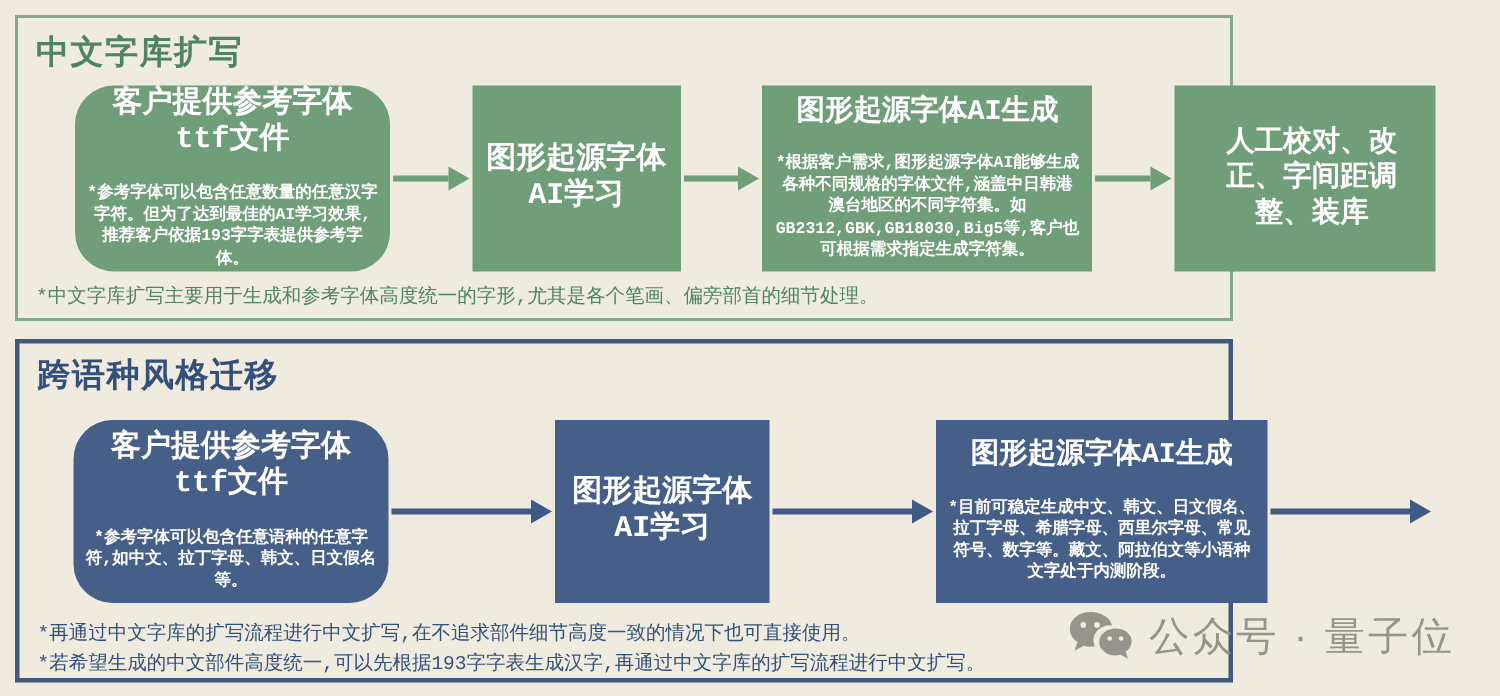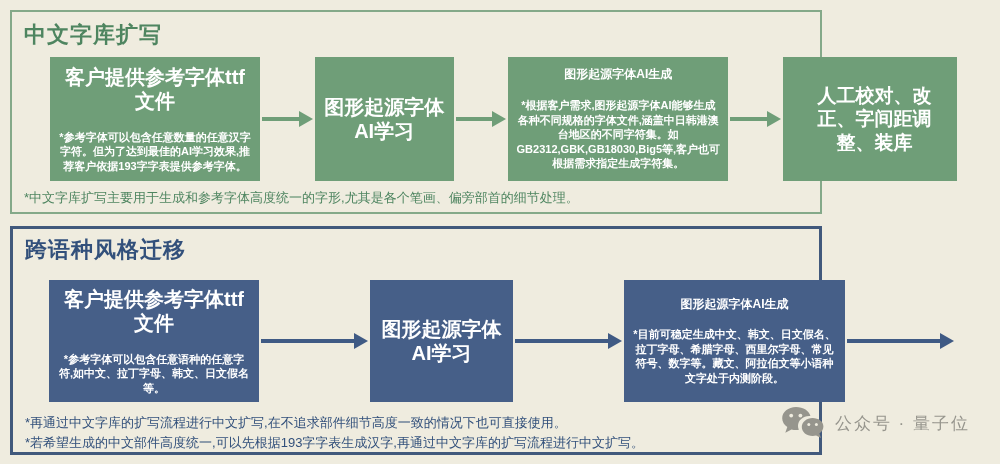--- a/index.html
+++ b/index.html
@@ -7,20 +7,21 @@
   body {
     position:relative;
     background:#efecdf;
     font-family:"Liberation Sans","DejaVu Sans",sans-serif;
     overflow:hidden;
   }
   .section {
     position:absolute;
     left:10px;
     width:812px;
+    font-family:Liberation Mono, monospace;
   }
   #sec-top {
     top:10px; height:204px;
     border:2px solid #84a989;
   }
   #sec-bottom {
     top:226px; height:229px;
     border:3px solid #41597c;
   }
   .section-title {
@@ -34,28 +35,28 @@
     display:flex; align-items:stretch;
   }
   #sec-top .flow { left:38px; top:45px; width:907px; height:124px; }
   #sec-bottom .flow { left:36px; top:51px; width:907px; height:122px; }
   .box {
     display:flex; flex-direction:column; justify-content:center;
     text-align:center; color:#ffffff; padding:4px 8px;
   }
   .green .box { background:#6f9e78; }
   .navy  .box { background:#465f88; }
-  .flow > .box:nth-child(1) { width:210px; }
+  .flow > .box:nth-child(1) { width:210px;border-radius:26px; }
   #sec-top    .flow > .box:nth-child(3) { width:139px; }
   #sec-bottom .flow > .box:nth-child(3) { width:143px; }
   #sec-top    .flow > .box:nth-child(5) { width:220px; }
   #sec-bottom .flow > .box:nth-child(5) { width:221px; }
   .flow > .box:nth-child(7) { width:174px;padding-left:17px; }
   .box-title { font-weight:bold; font-size:20px; line-height:1.22; }
-  .flow > .box:nth-child(5) .box-title { font-size:12px; }
+  .flow > .box:nth-child(5) .box-title { font-size:19px; }
   #sec-top .flow > .box:nth-child(7) .box-title { font-size:19px; }
   #sec-bottom .flow > .box:nth-child(7) .box-title { font-size:22px; }
   .box-note {
     font-weight:bold; font-size:11px; line-height:1.32; margin-top:16px;
   }
   .box-note:empty { display:none; }
   .arrow {
     flex:1; display:flex; align-items:center; margin:0 2px;
   }
   .arrow .shaft { flex:1; height:4px; }
@@ -74,21 +75,21 @@
     font-size:13px; line-height:1.5;
   }
   #sec-top .footnotes { top:176px; color:#4e8560; }
   #sec-bottom .footnotes { top:184px; color:#32507b; }
   .watermark {
     position:absolute; top:406px; right:30px;
     display:flex; align-items:center; gap:10px;
     color:#96958d;
   }
   .watermark-text {
-    font-size:17px; letter-spacing:2px; white-space:nowrap;
+    font-size:27px; letter-spacing:2px; white-space:nowrap;
   }
   .wechat-icon svg { display:block; }
 </style>
 </head>
 <body>
 
 <div class="section green" id="sec-top">
   <div class="section-title">中文字库扩写</div>
 
   <div class="flow">

